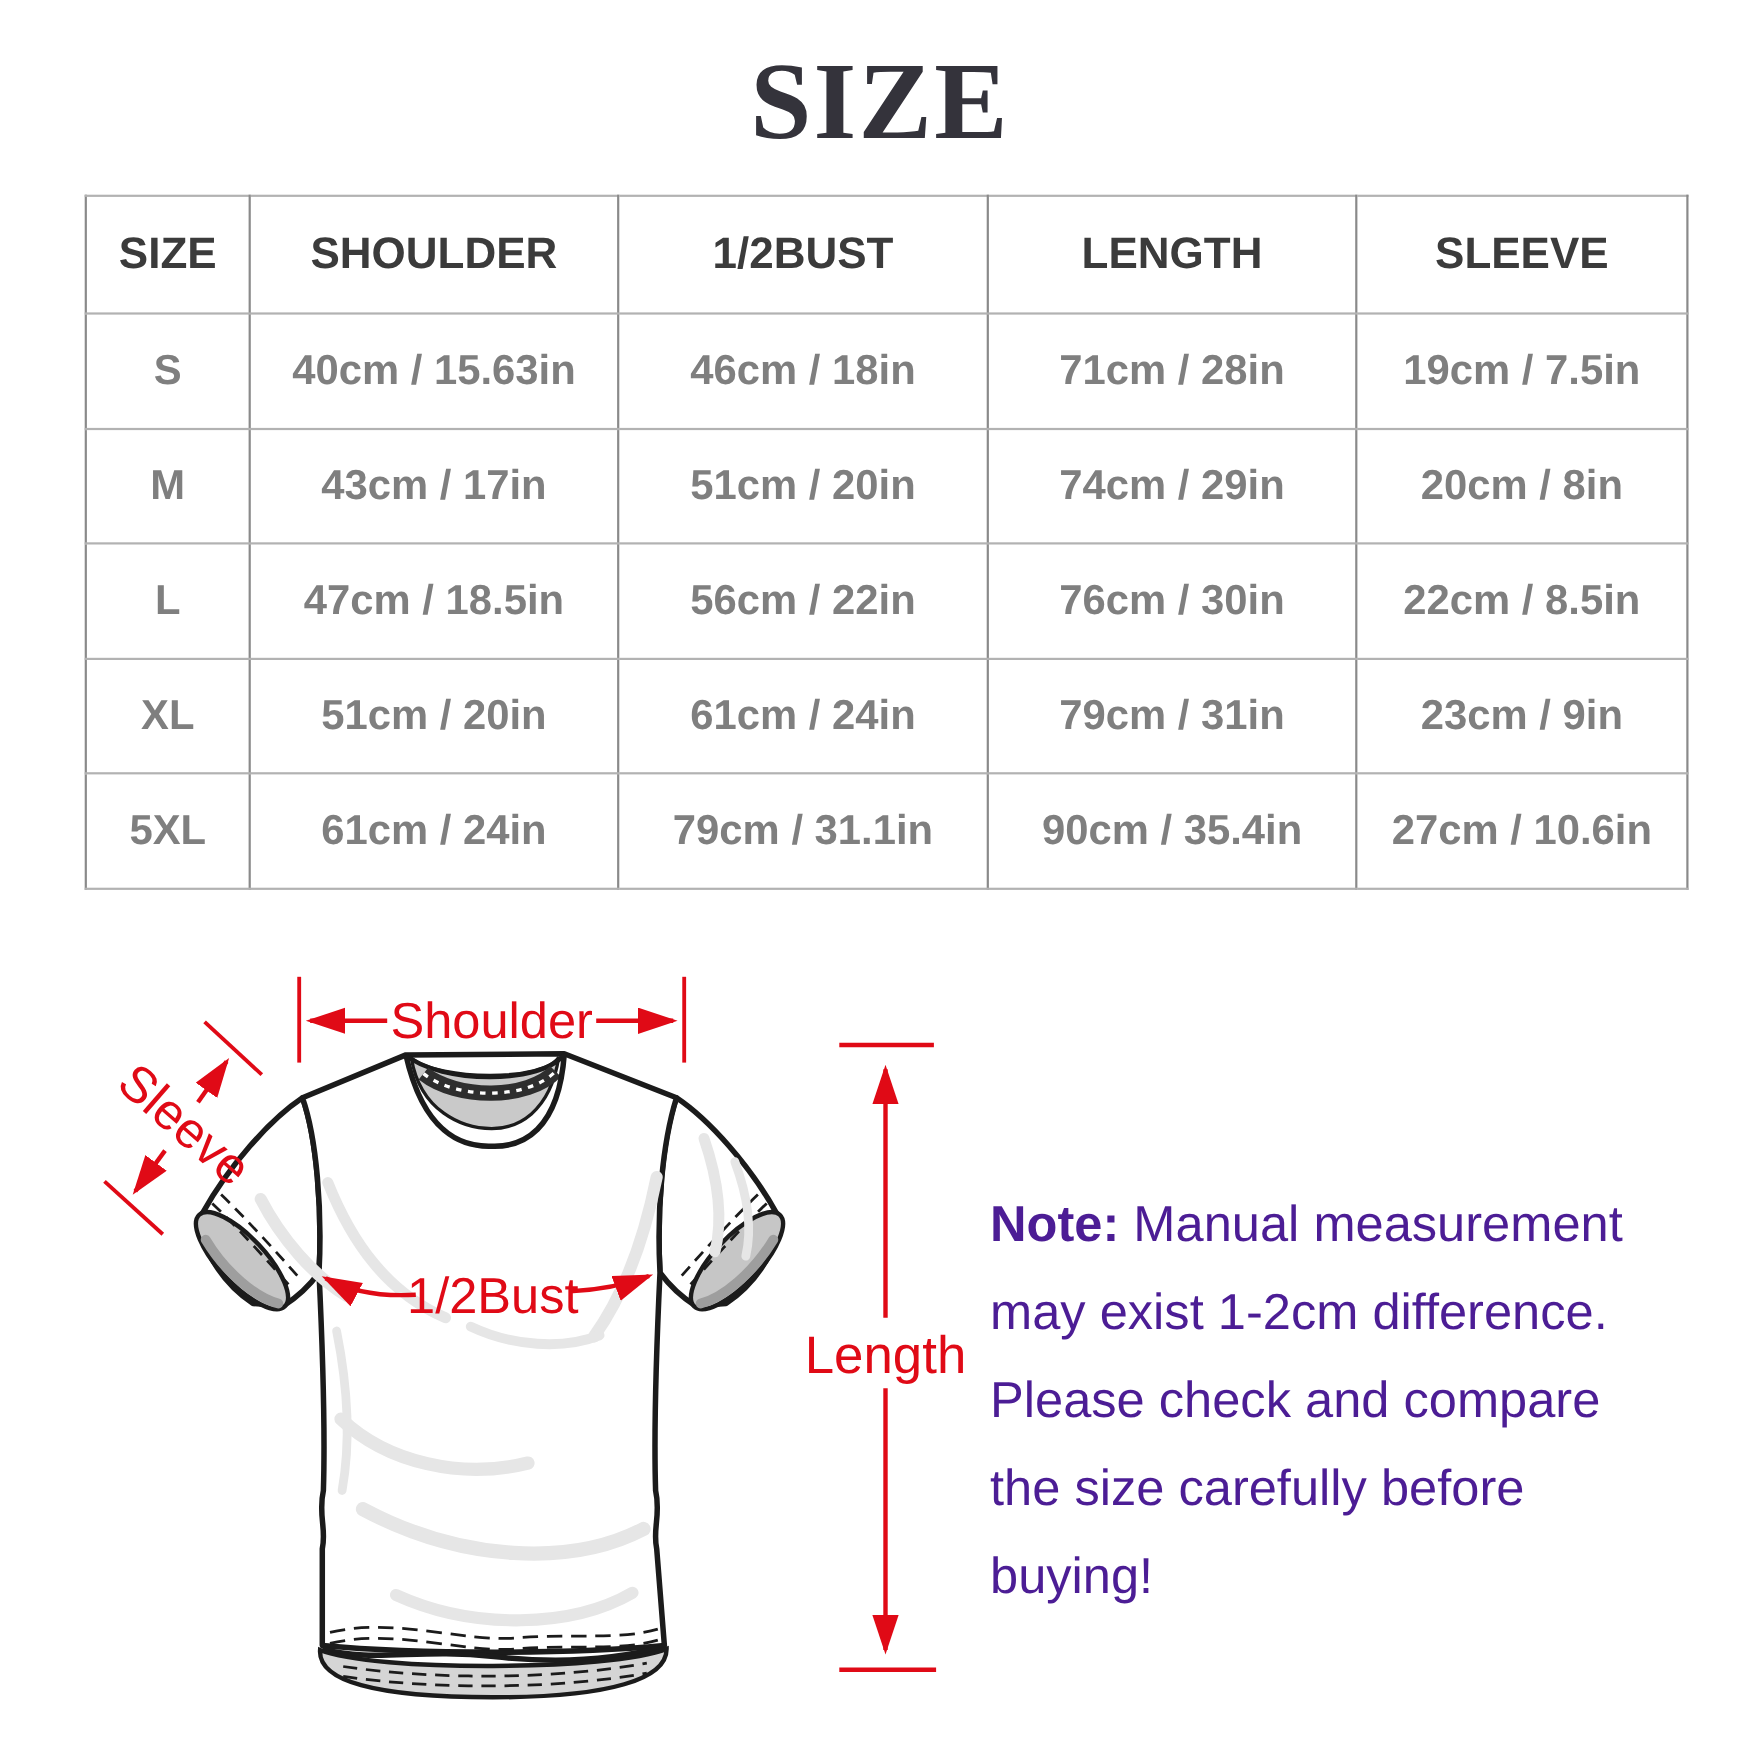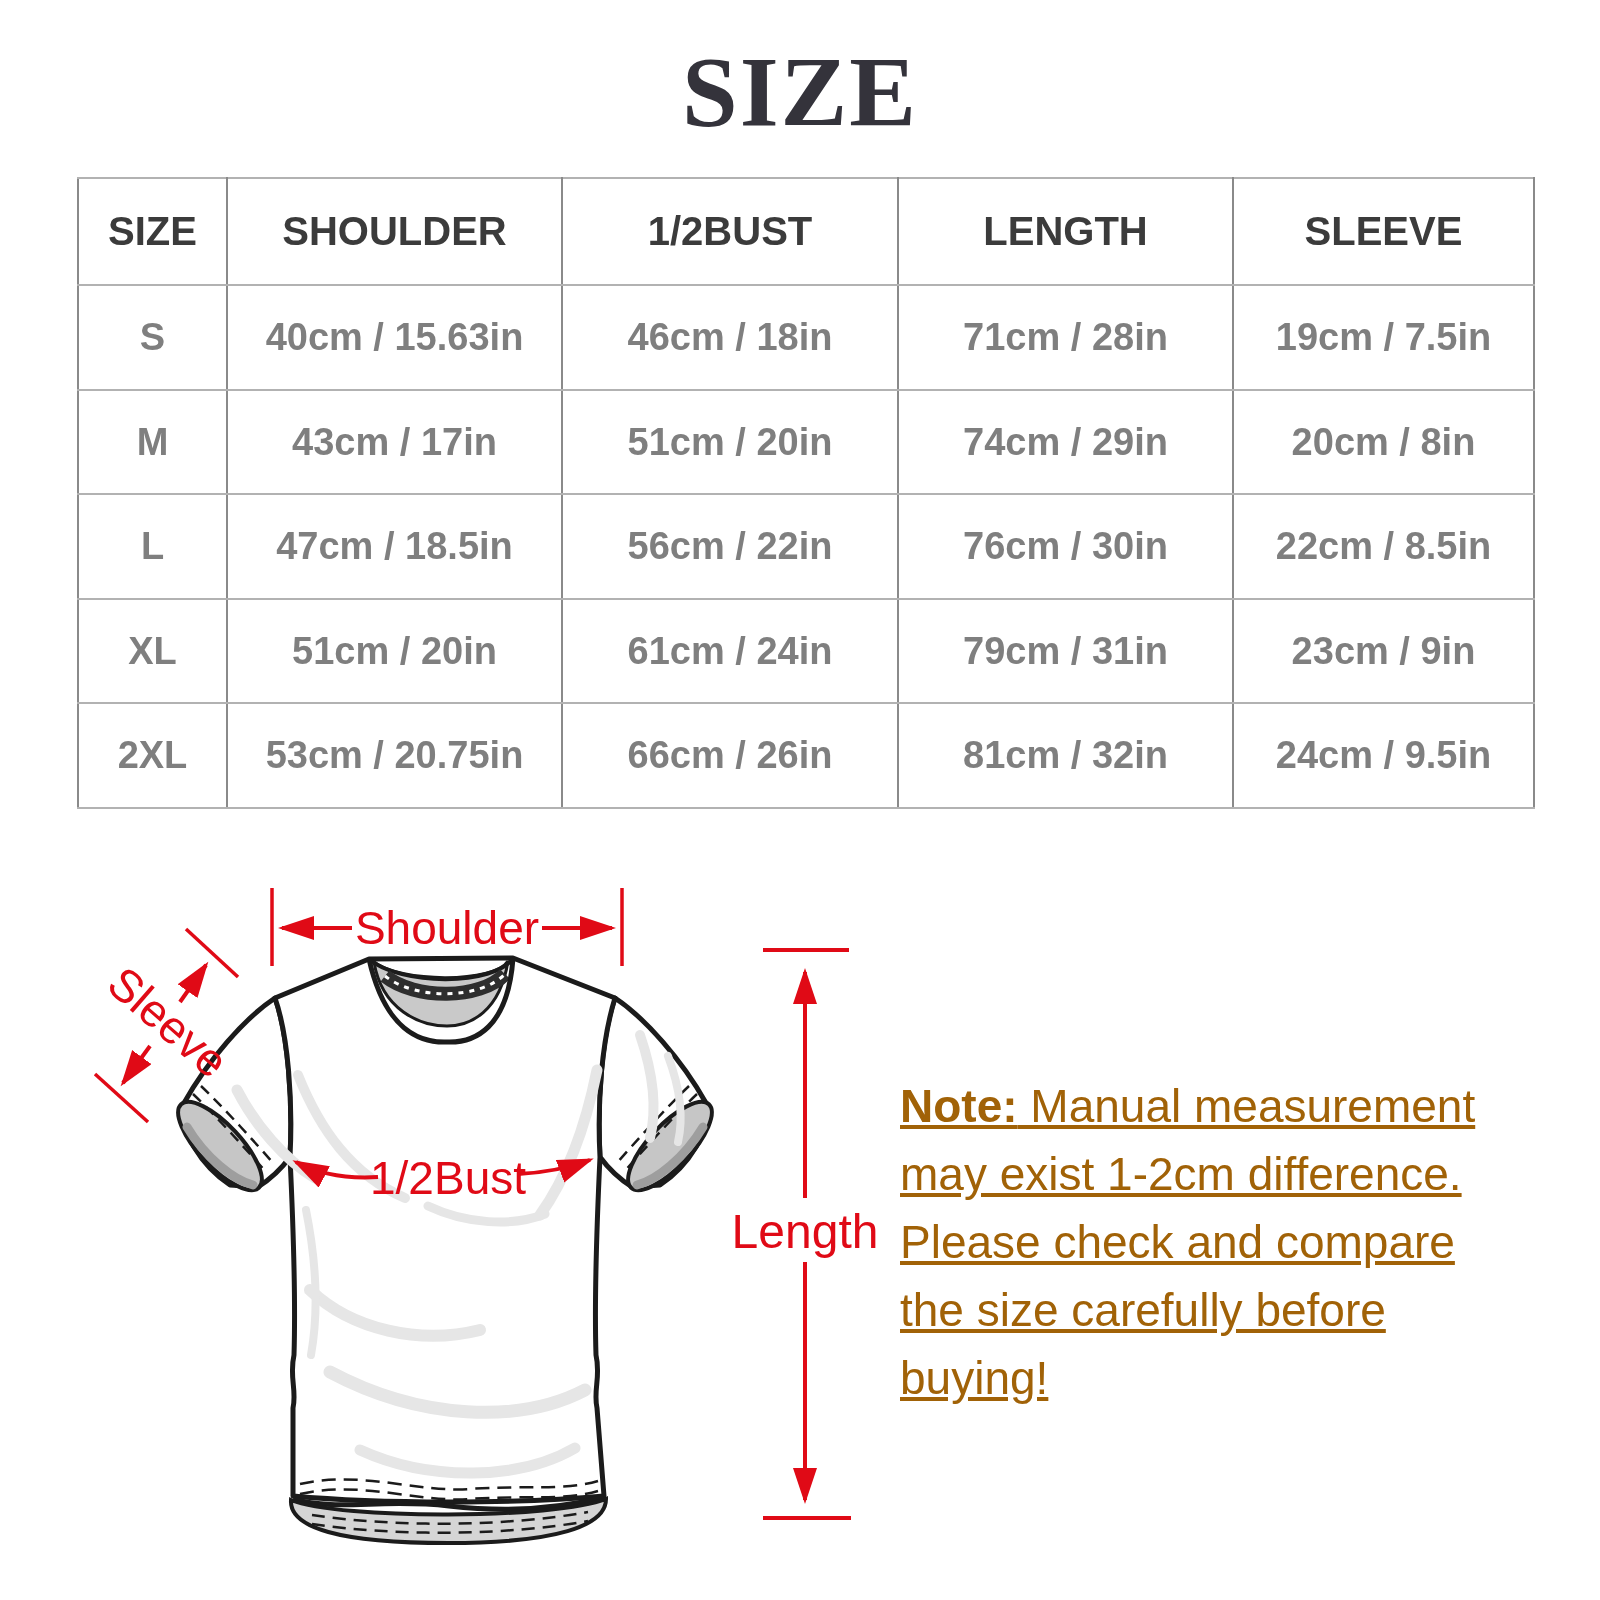--- a/index.html
+++ b/index.html
@@ -13,21 +13,21 @@
   .size-table td{border-left:2px solid #8a8a8a;border-right:2px solid #8a8a8a;
                  border-top:2px solid #b2b2b2;border-bottom:2px solid #b2b2b2;
                  text-align:center;vertical-align:middle;padding:0;font-weight:bold;}
   .size-table{border:2px solid #8a8a8a;}
   .size-table .hdr{font-weight:bold;font-size:40px;color:#3b3b3b;height:72px;}
   .size-table .szc{font-weight:bold;font-size:40px;color:#3b3b3b;}
   .size-table .val{font-size:38px;color:#7f7f7f;height:70px;}
   .col-size{width:149px;}.col-shoulder{width:335px;}.col-bust{width:336px;}
   .col-length{width:335px;}.col-sleeve{width:301px;}
   .note-block{position:absolute;left:900px;top:1072px;width:630px;
-              font-size:46px;line-height:68px;color:#a16207;text-decoration:underline;}
+              font-size:46px;line-height:80px;color:#4c1d95;}
   .note-block .note-prefix{font-weight:bold;}
   .diagram-svg{position:absolute;left:0;top:840px;}
 </style>
 </head>
 <body>
 
 <div class="canvas">
 
   <div class="page-title">SIZE</div>
 
@@ -69,25 +69,25 @@
       <td class="val">22cm / 8.5in</td>
     </tr>
     <tr>
       <td class="szc val">XL</td>
       <td class="val">51cm / 20in</td>
       <td class="val">61cm / 24in</td>
       <td class="val">79cm / 31in</td>
       <td class="val">23cm / 9in</td>
     </tr>
     <tr>
-      <td class="szc val">2XL</td>
-      <td class="val">53cm / 20.75in</td>
-      <td class="val">66cm / 26in</td>
-      <td class="val">81cm / 32in</td>
-      <td class="val">24cm / 9.5in</td>
+      <td class="szc val">5XL</td>
+      <td class="val">61cm / 24in</td>
+      <td class="val">79cm / 31.1in</td>
+      <td class="val">90cm / 35.4in</td>
+      <td class="val">27cm / 10.6in</td>
     </tr>
   </tbody>
     </table>
 
   <svg class="diagram-svg" width="900" height="760" viewBox="0 840 900 760">
     <defs>
       <marker id="arr" orient="auto" markerWidth="10" markerHeight="8" refX="8" refY="3" markerUnits="strokeWidth">
         <path d="M0,0 L9,3 L0,6 Z" fill="#e00a16"></path>
       </marker>
     </defs>

